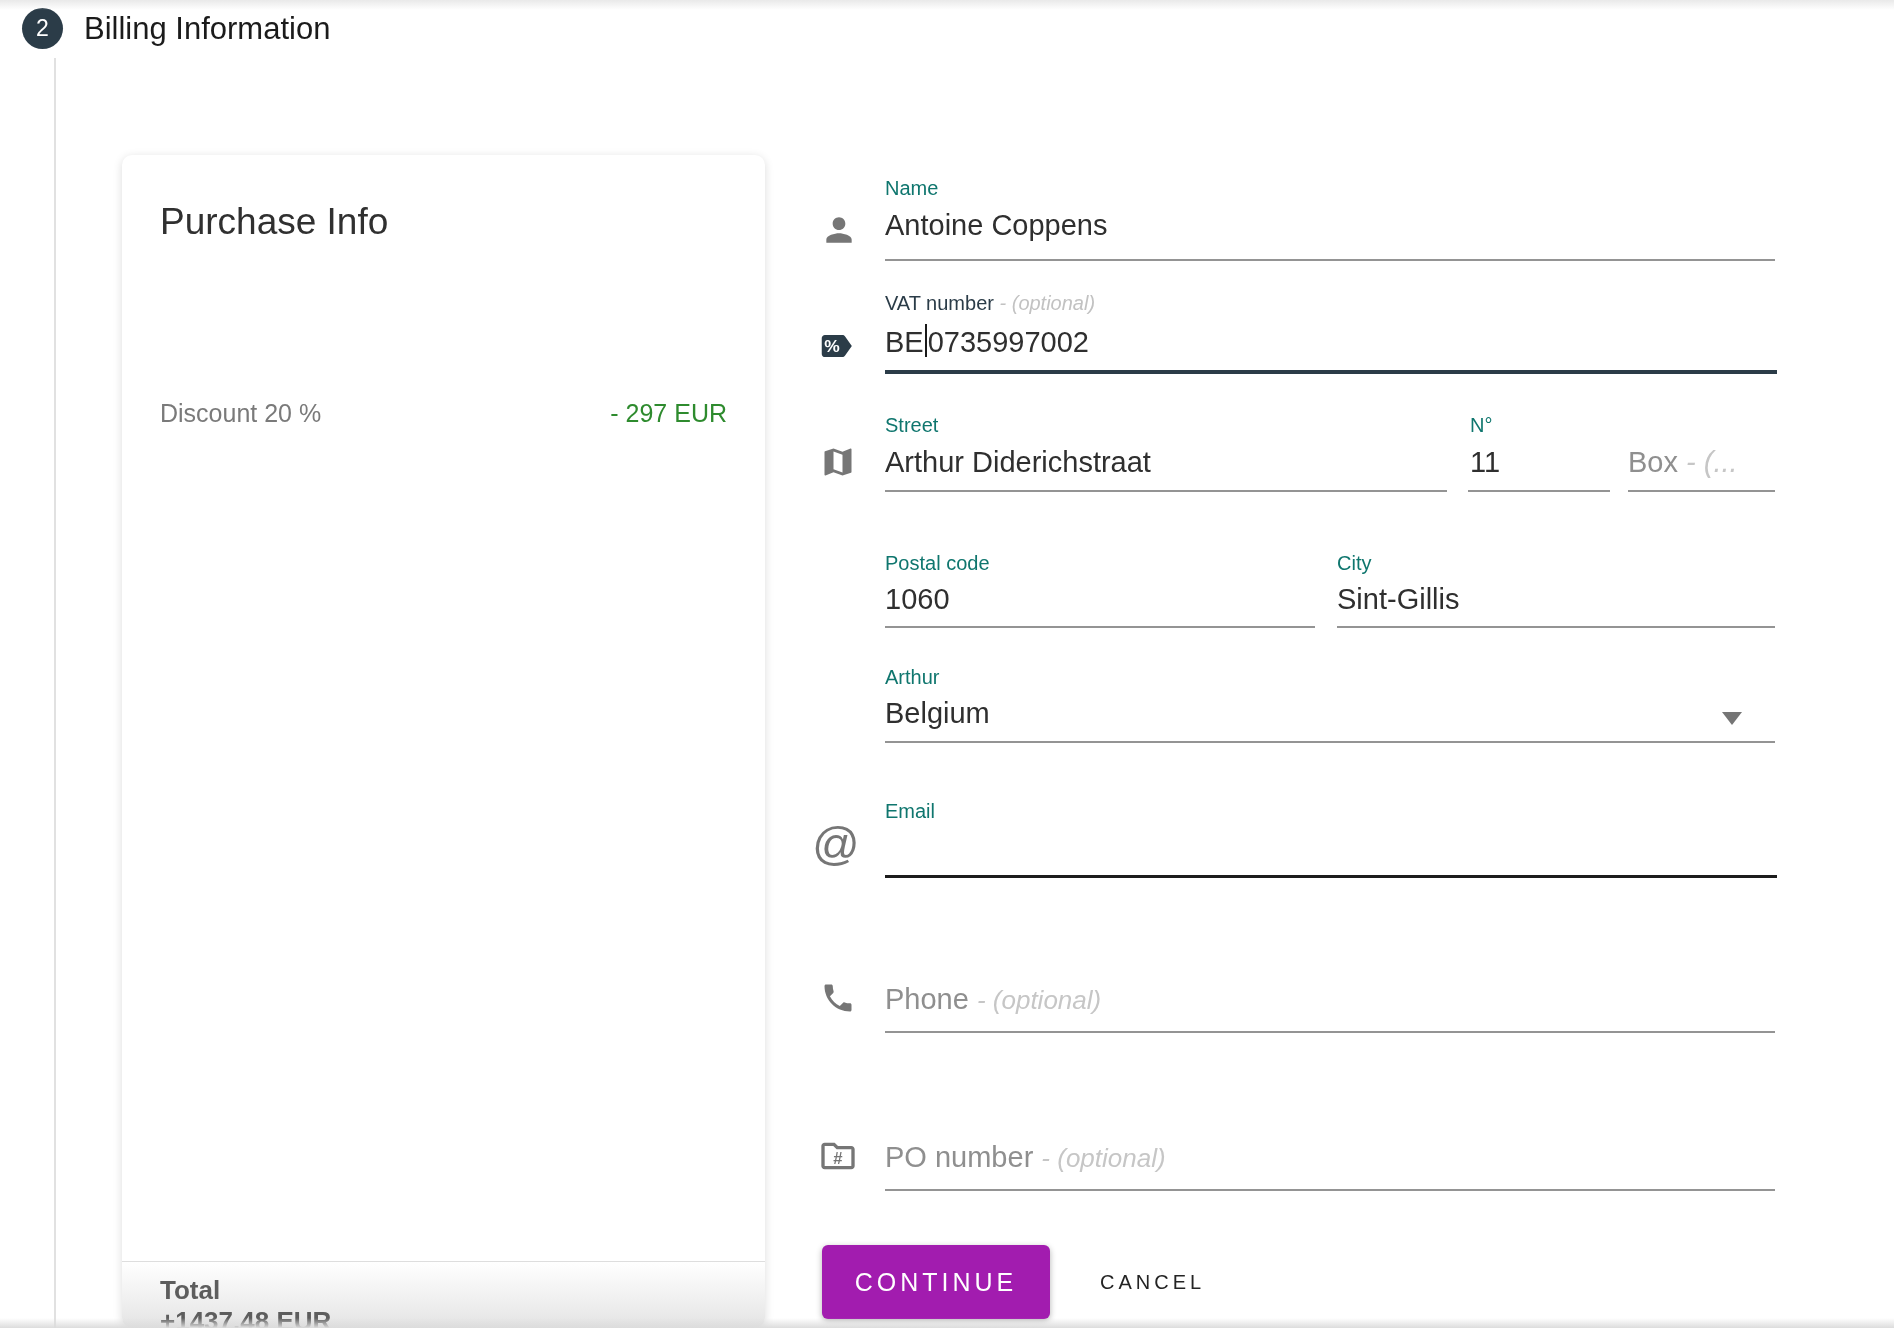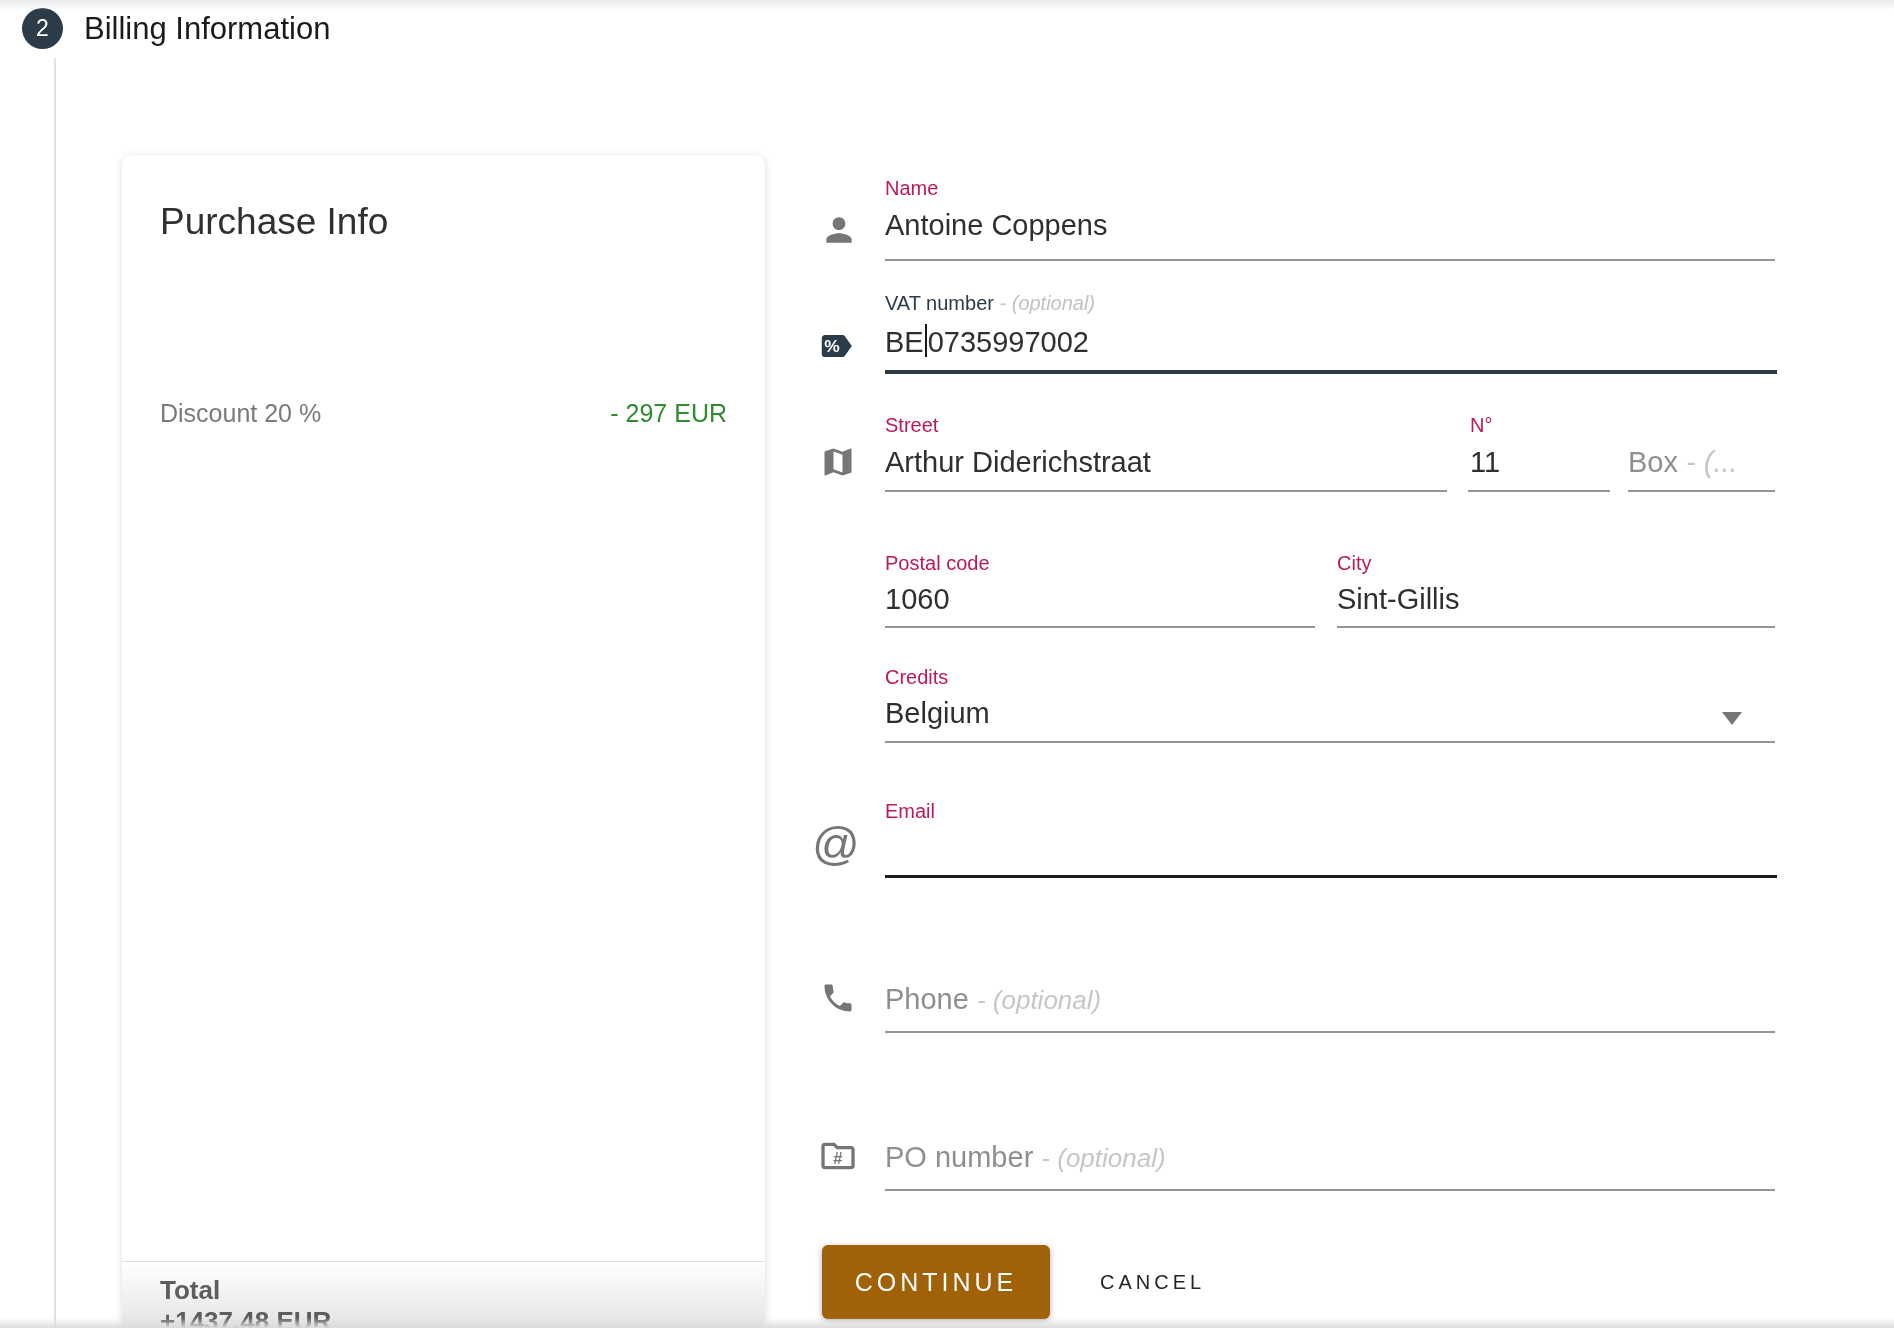--- a/index.html
+++ b/index.html
@@ -24,40 +24,40 @@
   .card-title { position:absolute; left:38px; top:46px; font-size:37px; color:#303030; }
   .card-row { position:absolute; left:38px; width:567px; display:flex; justify-content:space-between;
     font-size:25px; color:#7a7a7a; }
   .card-row .val.green { color:#2e8b2e; }
   .card-footer { position:absolute; left:0; top:1106px; width:100%; height:67px; border-top:1px solid #dedede;
     background:linear-gradient(to bottom, #ffffff, #e4e4e4); }
   .card-footer .inner { display:flex; justify-content:space-between; padding:13px 36px 0 38px;
     font-size:26px; font-weight:bold; color:#5d5d5d;flex-direction:column; }
 
   
-  .f-label { position:absolute; font-size:20px; color:#be185d; }
+  .f-label { position:absolute; font-size:20px; color:#0f766e; }
   .f-label.focused { color:#2b3c48; }
   .f-value { position:absolute; font-size:29px; color:#2f2f2f; white-space:nowrap; }
   .f-line { position:absolute; height:2px; background:#949494; }
   .f-line.focused { height:4px; background:#2b3c48; }
   .f-line.dark { height:3px; background:#1c1c1c; }
   .optional { font-style:italic; color:#c2c2c2; font-size:20px; }
   .ph-main { color:#8f8f8f; }
   .ph-optional { font-style:italic; color:#c6c6c6; }
   .caret-bar { display:inline-block; width:2px; height:33px; background:#1a1a1a; vertical-align:-5px; margin:0 1px; }
 
   .icon { position:absolute; }
   .icon svg { display:block; }
   .at-glyph { position:absolute; left:812px; top:816px; font-size:47px; color:#767676; }
   .dd-caret { position:absolute; left:1722px; top:712px; width:0; height:0;
     border-left:10px solid transparent; border-right:10px solid transparent; border-top:13px solid #757575; }
 
   
   .btn-row { position:absolute; left:822px; top:1245px; height:74px; display:flex; align-items:center; gap:50px; }
-  .btn-continue { width:228px; height:74px; background:#a16207; color:#fff; border:none; border-radius:6px;
+  .btn-continue { width:228px; height:74px; background:#a21caf; color:#fff; border:none; border-radius:6px;
     font-family:inherit; font-size:25px; letter-spacing:4px; box-shadow:0 2px 6px rgba(0,0,0,0.3); cursor:pointer; }
   .btn-cancel { background:none; border:none; font-family:inherit; font-size:20px; letter-spacing:4px;
     color:#242424; cursor:pointer; }
 </style>
 </head>
 <body>
 
 <div class="screen">
   <div class="top-shade"></div>
 
@@ -137,21 +137,21 @@
     <span>1060</span>
   </div>
   <div class="f-line" style="left:885px; top:626px; width:430px;"></div>
 
   <div class="f-label" style="left:1337px; top:552px;">City</div>
   <div class="f-value" style="left:1337px; top:583px;">
     <span>Sint-Gillis</span>
   </div>
   <div class="f-line" style="left:1337px; top:626px; width:438px;"></div>
 
-  <div class="f-label" style="left:885px; top:666px;">Credits</div>
+  <div class="f-label" style="left:885px; top:666px;">Arthur</div>
   <div class="f-value" style="left:885px; top:697px;">
     <span>Belgium</span>
   </div>
   <div class="dd-caret"></div>
   <div class="f-line" style="left:885px; top:741px; width:890px;"></div>
 
   <div class="at-glyph">@</div>
   <div class="f-label" style="left:885px; top:800px;">Email</div>
   <div class="f-line dark" style="left:885px; top:875px; width:892px;"></div>
 

